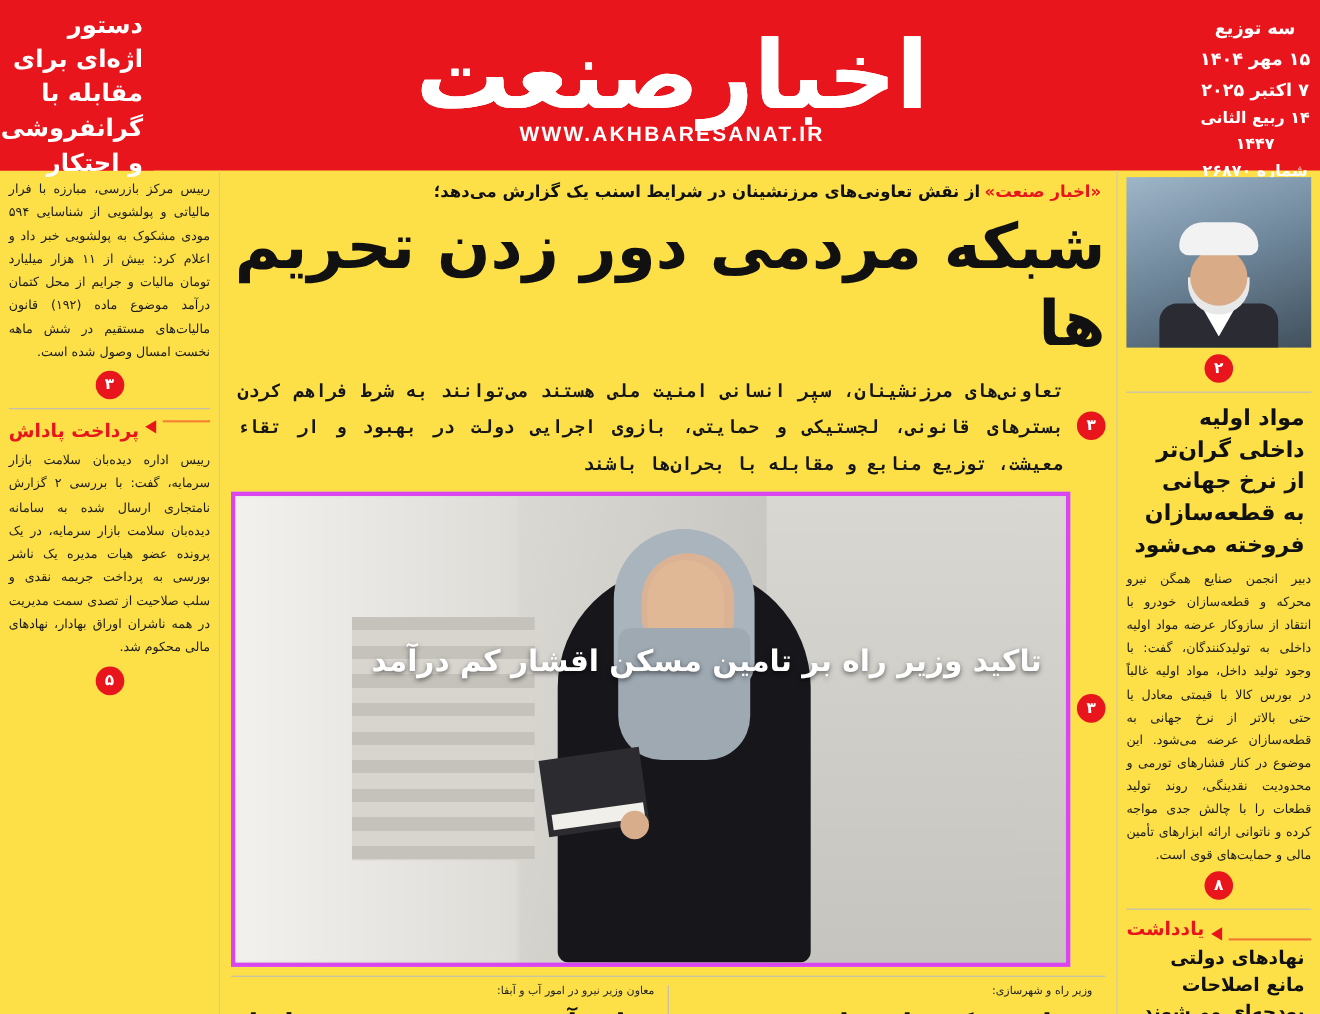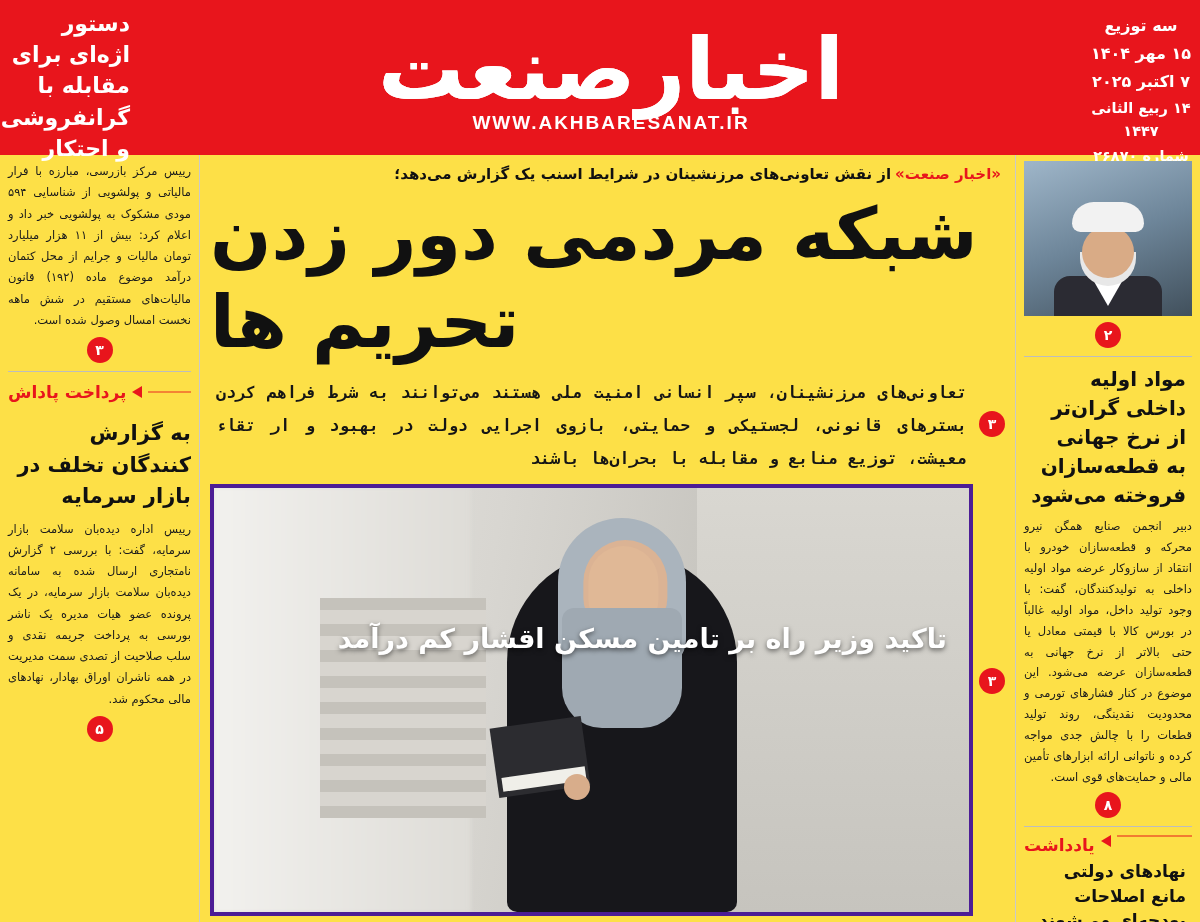--- a/index.html
+++ b/index.html
@@ -125,52 +125,52 @@
     font-size: 20px; font-weight: bold; line-height: 1.45;
     color: #111; text-align: right; margin: 2px 6px 6px;
   }
   .side-body {
     font-size: 11.5px; line-height: 1.82; color: #1b1b1b;
     text-align: justify;
   }
   .hr-dot { border: 0; border-top: 1px solid #bdbdbd; margin: 8px 0; }
 
   .note-label {
-    display: flex; align-items: flex-start; justify-content: flex-start;
+    display: flex; align-items: flex-end; justify-content: flex-start;
     gap: 6px; direction: rtl;
     margin: 6px 0 4px;
   }
   .note-label .txt { color: #e8151c; font-weight: bold; font-size: 17px; }
   .note-label .rule { flex: 1; height: 2px; background: #e8151c; opacity:.5; }
   .arrow-red {
     width: 0; height: 0;
     border-top: 6px solid transparent; border-bottom: 6px solid transparent;
     border-right: 10px solid #e8151c;
   }
 
   
   .kicker {
     display:flex; align-items:center; justify-content:flex-start; gap:4px;
     font-size: 15px; color:#111; font-weight:bold; direction: rtl;
     padding: 4px 4px 6px 4px;
   }
   .kicker .red { color:#e8151c; }
   .main-title {
-    font-size: 72px; font-weight: bold; color:#111;
-    text-align: left; line-height:1.22; letter-spacing:-1px;
+    font-size: 57px; font-weight: bold; color:#111;
+    text-align: right; line-height:1.22; letter-spacing:-1px;
     margin: 2px 0 10px;
   }
   .main-lead {
     font-size: 16.5px; line-height: 2.0; text-align: justify; color:#151515;
     font-weight: bold;
     padding: 0 6px 8px 6px;
     font-family: Liberation Mono, monospace;
   }
   .main-photo-wrap {
-    border: 4px solid #4c1d95;
+    border: 4px solid #d946ef;
     position: relative;
     height: 432px;
     overflow: hidden;
     background: #cfcfcf;
   }
   .mp-bg { position:absolute; inset:0; background: linear-gradient(100deg,#e7e6e2 0%, #d8d6d1 35%, #c3c1bb 70%, #b4b2ac 100%); }
   .mp-blur-left { position:absolute; left:0; top:0; width:34%; height:100%; background: linear-gradient(90deg,#f2f1ee,#dedcd7); filter: blur(2px);}
   .mp-wall { position:absolute; right:0; top:0; width:36%; height:100%; background: linear-gradient(180deg,#d9d7d1,#c6c4be); }
   .mp-stair { position:absolute; left:14%; top:26%; width:22%; height:52%; background:#cfccc6; }
   .mp-stair::before{content:"";position:absolute;inset:0;background:repeating-linear-gradient(180deg,#c5c2bb 0 12px,#d8d5cf 12px 26px);}
@@ -202,21 +202,21 @@
   .bs-kicker { font-size: 10px; color:#222; margin-bottom:6px; text-align:right; }
   .bs-title { font-size: 25px; font-weight:bold; line-height:1.42; color:#111; text-align:center;}
 
   
   .left-head {
     font-size: 25px; font-weight:bold; line-height:1.5; text-align:right; color:#111;
     margin-bottom: 8px;
   }
   .left-body { font-size: 11.5px; line-height:1.85; text-align:justify; color:#1b1b1b; }
   .sec-label {
-    display:flex; align-items:center; gap:6px; direction:rtl; margin:10px 0 16px;
+    display:flex; align-items:flex-start; gap:6px; direction:rtl; margin:10px 0 6px;
   }
   .sec-label .txt { color:#e8151c; font-weight:bold; font-size:17px; }
   .sec-label .rule { flex:1; height:2px; background:#e8151c; opacity:.45; }
   .mid-head { font-size: 21px; font-weight:bold; line-height:1.5; text-align:right; color:#111; margin-bottom:6px;}
 
   .corner-num-wrap { display:flex; justify-content:center; margin:6px 0 4px; }
 </style>
 </head>
 <body>
 
@@ -343,21 +343,20 @@
         <span class="num-badge">۳</span>
       </div>
 
       <hr class="hr-dot">
 
       <div class="sec-label">
         <span class="rule"></span>
         <span class="arrow-red"></span>
         <span class="txt">پرداخت پاداش</span>
       </div>
-      <div class="mid-head">به گزارش کنندگان تخلف در بازار سرمایه</div>
       <div class="left-body">رییس اداره دیده‌بان سلامت بازار سرمایه، گفت: با بررسی ۲ گزارش نامتجاری ارسال شده به سامانه دیده‌بان سلامت بازار سرمایه، در یک پرونده عضو هیات مدیره یک ناشر بورسی به پرداخت جریمه نقدی و سلب صلاحیت از تصدی سمت مدیریت در همه ناشران اوراق بهادار، نهادهای مالی محکوم شد.</div>
       <div class="corner-num-wrap">
         <span class="num-badge">۵</span>
       </div>
 
     </div>
 
   </div>
 </div>
 

